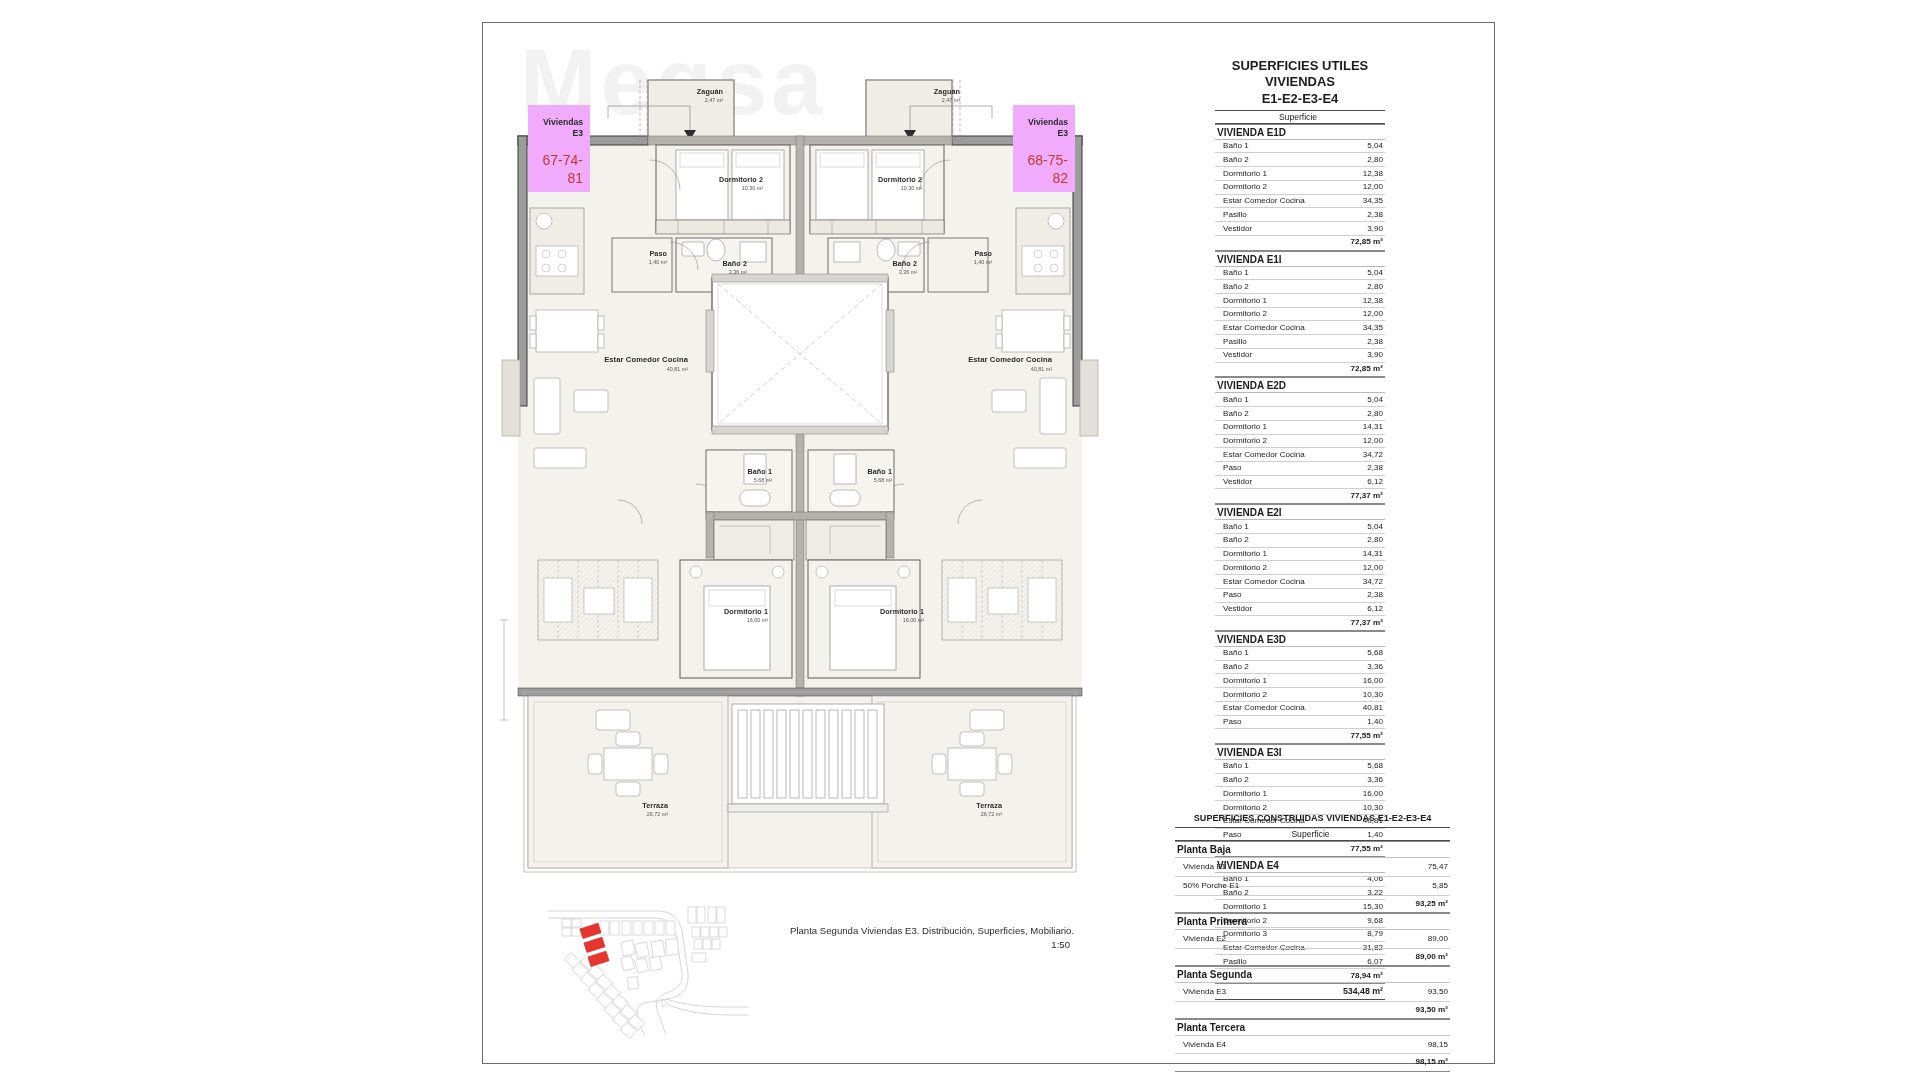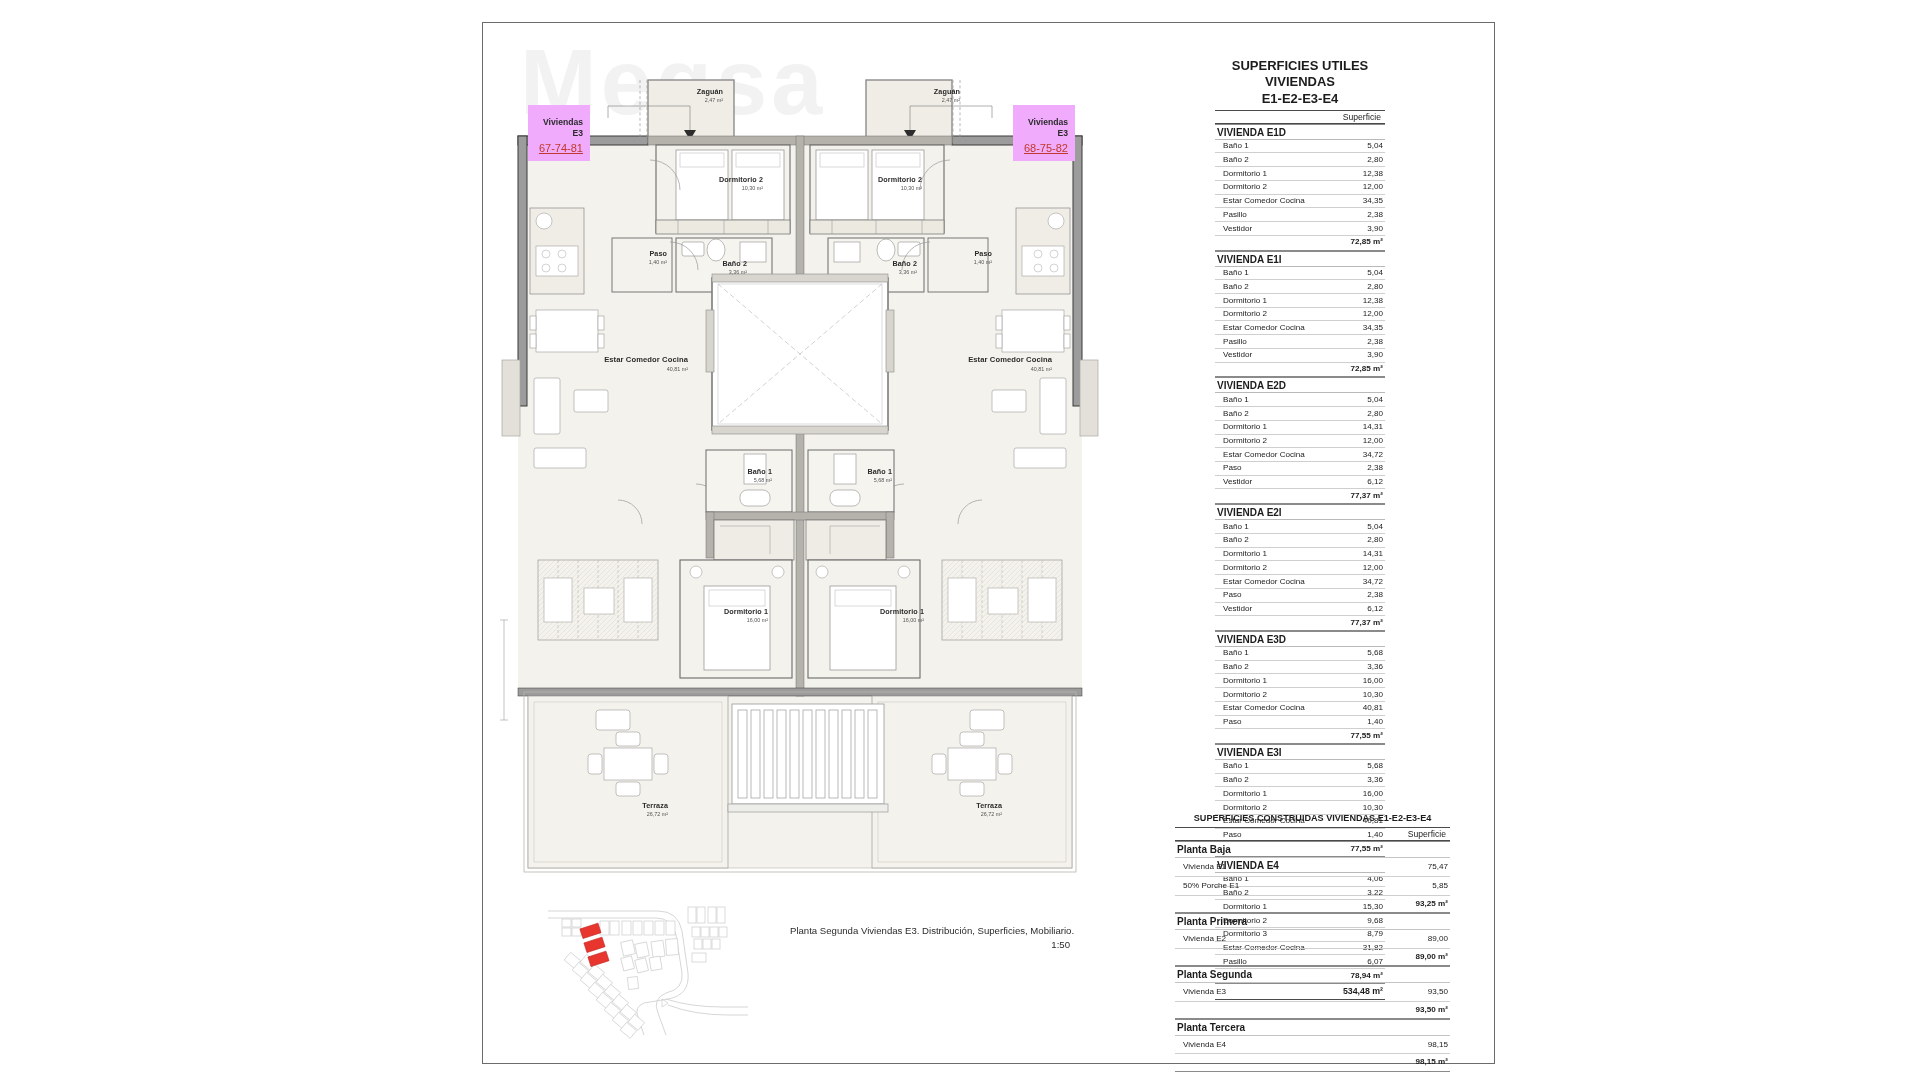--- a/index.html
+++ b/index.html
@@ -72,24 +72,23 @@
     line-height: 1.25;
   }
   .viv-badge .vb-title {
     display: block;
     font-size: 8.6px;
     font-weight: bold;
     color: #2b2b2b;
   }
   .viv-badge .vb-codes {
     display: block;
-    font-size: 11px;
+    font-size: 14px;
     color: #c0392b;
-    margin-top: 4px;
-    text-decoration: underline;
+    margin-top: 14px;
   }
 
   
   #caption {
     position: absolute;
     left: 790px; top: 925px;
     width: 280px;
     color: #2b2b2b;
   }
   #caption .cap-line {
@@ -119,21 +118,21 @@
   .tbl .tbl-title {
     text-align: center;
     font-weight: bold;
     font-size: 13px;
     line-height: 1.25;
     padding: 2px 0 3px 0;
     border-bottom: 1px solid #4a4a4a;
   }
   .tbl .hdr-row {
     display: flex;
-    justify-content: flex-end;
+    justify-content: center;
     border-bottom: 1px solid #4a4a4a;
     padding: 1px 2px 1px 0;
   }
   .tbl .hdr-row .hdr-cell {
     font-size: 8.6px;
     text-align: right;
     padding-right: 2px;
   }
   .tbl .grp {
     font-weight: bold;

